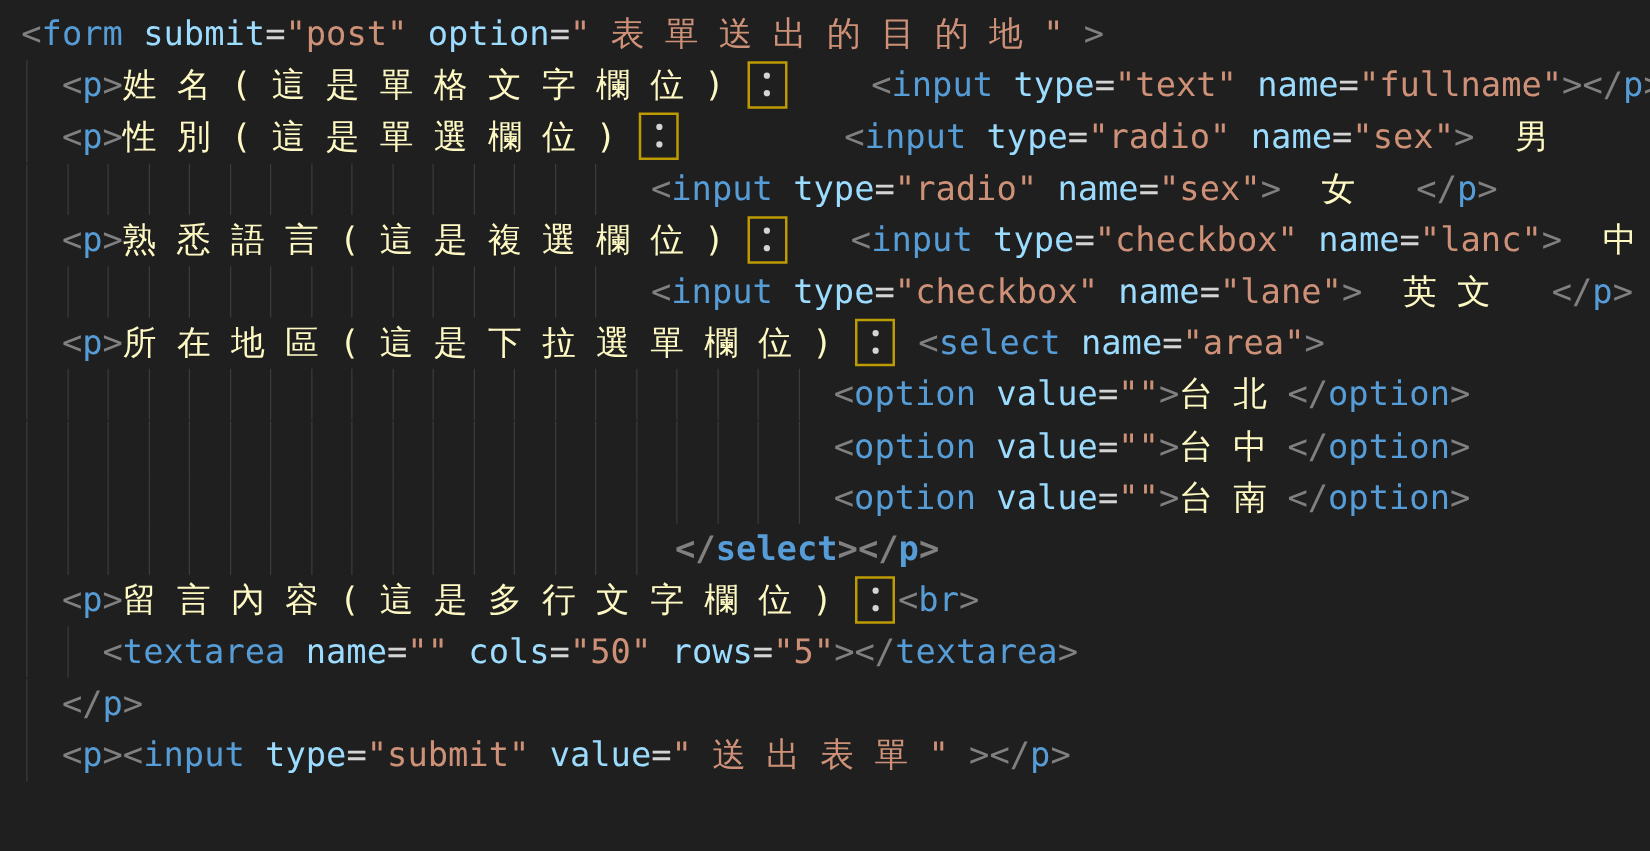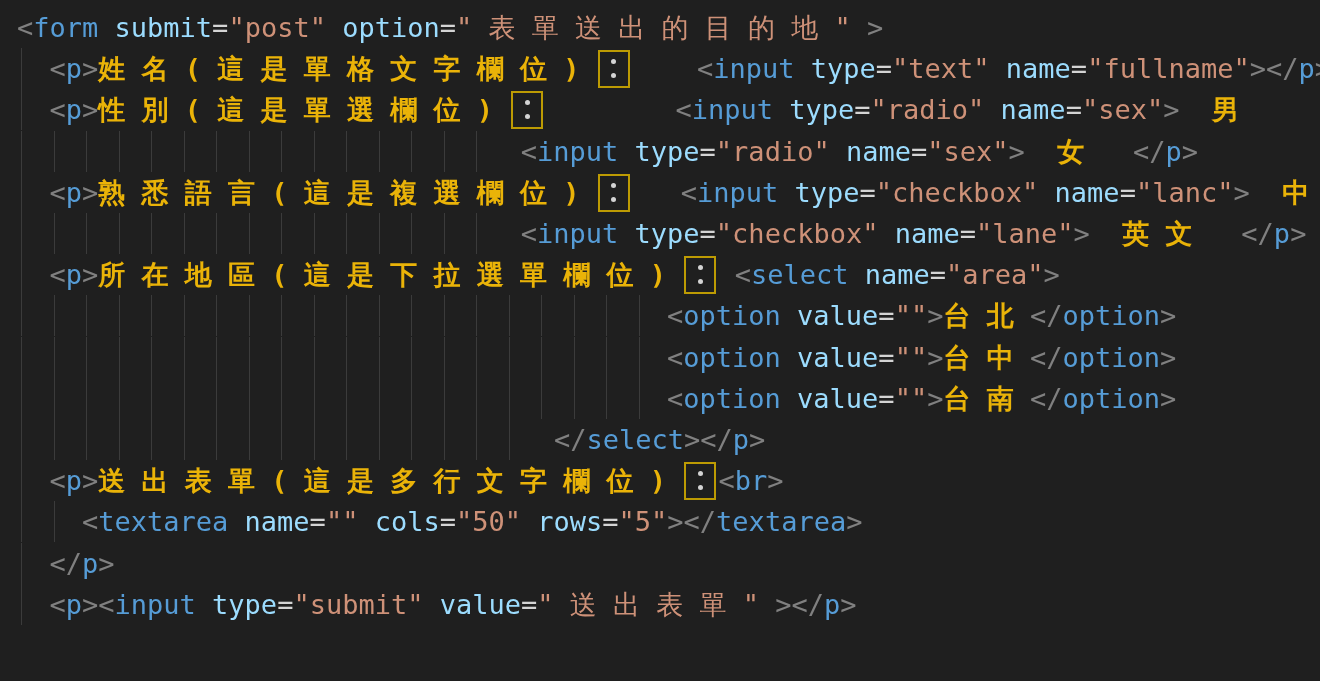--- a/index.html
+++ b/index.html
@@ -15,21 +15,21 @@
     font-size:27px;
   }
   .line{position:absolute;left:0;right:0;height:41px;}
   .code{position:absolute;top:0;white-space:pre;line-height:41px;}
   .guide{position:absolute;top:0;width:1px;height:41px;background:#3b3b3b;}
   .tok-p{color:#808080;}
   .tok-t{color:#569cd6;}
   .tok-a{color:#9cdcfe;}
   .tok-e{color:#d4d4d4;}
   .tok-v{color:#ce9178;}
-  .tok-x{color:#eab308;font-weight:bold;}
+  .tok-x{color:#fef9c3;}
   .tok-s{color:#d4d4d4;}
   .cjk{letter-spacing:1ch;}
   .tok-c{
     display:inline-block;box-sizing:border-box;
     width:32px;height:38px;
     border:2px solid #bd9b03;
     vertical-align:-10px;margin:0 2px;
     letter-spacing:0;
   }
   .tok-c .dot{display:block;width:5px;height:5px;border-radius:50%;background:#d4d4d4;margin:7px auto 0;}
@@ -173,25 +173,25 @@
       <span class="guide" style="left: 216px;"></span>
       <span class="guide" style="left: 248.5px;"></span>
       <span class="guide" style="left: 281px;"></span>
       <span class="guide" style="left: 313.5px;"></span>
       <span class="guide" style="left: 346px;"></span>
       <span class="guide" style="left: 378.5px;"></span>
       <span class="guide" style="left: 411px;"></span>
       <span class="guide" style="left: 443.5px;"></span>
       <span class="guide" style="left: 476px;"></span>
       <span class="guide" style="left: 508.5px;"></span>
-      <span class="code" style="left: 554px;"><span class="tok-p">&lt;/</span><span class="tok-t">select</span><span class="tok-p">&gt;&lt;/</span><span class="tok-t">p</span><span class="tok-p">&gt;</span></span>
+      <span class="code" style="left: 540px; font-weight: bold;"><span class="tok-p">&lt;/</span><span class="tok-t">select</span><span class="tok-p">&gt;&lt;/</span><span class="tok-t">p</span><span class="tok-p">&gt;</span></span>
     </div>
     <div class="line" style="top: 460.2px;">
       <span class="guide" style="left: 21px;"></span>
-      <span class="code" style="left: 49.5px;"><span class="tok-p">&lt;</span><span class="tok-t">p</span><span class="tok-p">&gt;</span><span class="tok-x cjk">送出表單(這是多行文字欄位)</span><span class="tok-c"><i class="dot"></i><i class="dot"></i></span><span class="tok-p">&lt;</span><span class="tok-t">br</span><span class="tok-p">&gt;</span></span>
+      <span class="code" style="left: 49.5px;"><span class="tok-p">&lt;</span><span class="tok-t">p</span><span class="tok-p">&gt;</span><span class="tok-x cjk">留言內容(這是多行文字欄位)</span><span class="tok-c"><i class="dot"></i><i class="dot"></i></span><span class="tok-p">&lt;</span><span class="tok-t">br</span><span class="tok-p">&gt;</span></span>
     </div>
     <div class="line" style="top: 501.4px;">
       <span class="guide" style="left: 21px;"></span>
       <span class="guide" style="left: 53.5px;"></span>
       <span class="code" style="left: 82px;"><span class="tok-p">&lt;</span><span class="tok-t">textarea</span><span class="tok-s"> </span><span class="tok-a">name</span><span class="tok-e">=</span><span class="tok-v">""</span><span class="tok-s"> </span><span class="tok-a">cols</span><span class="tok-e">=</span><span class="tok-v">"50"</span><span class="tok-s"> </span><span class="tok-a">rows</span><span class="tok-e">=</span><span class="tok-v">"5"</span><span class="tok-p">&gt;&lt;/</span><span class="tok-t">textarea</span><span class="tok-p">&gt;</span></span>
     </div>
     <div class="line" style="top: 542.6px;">
       <span class="guide" style="left: 21px;"></span>
       <span class="code" style="left: 49.5px;"><span class="tok-p">&lt;/</span><span class="tok-t">p</span><span class="tok-p">&gt;</span></span>
     </div>

